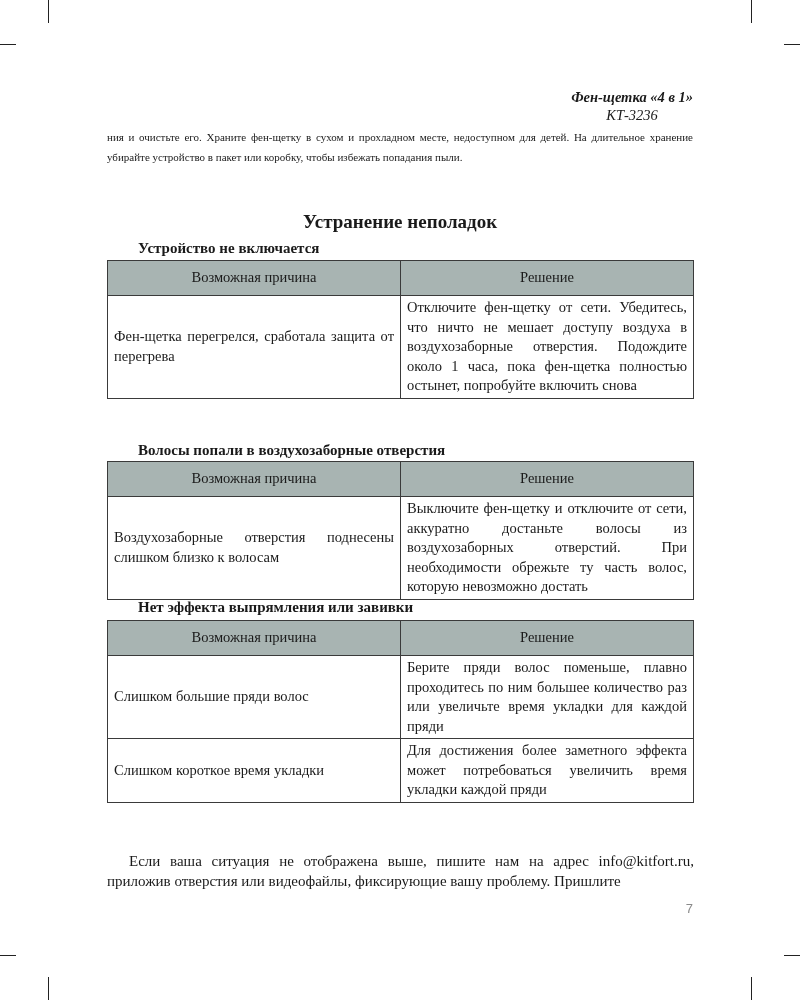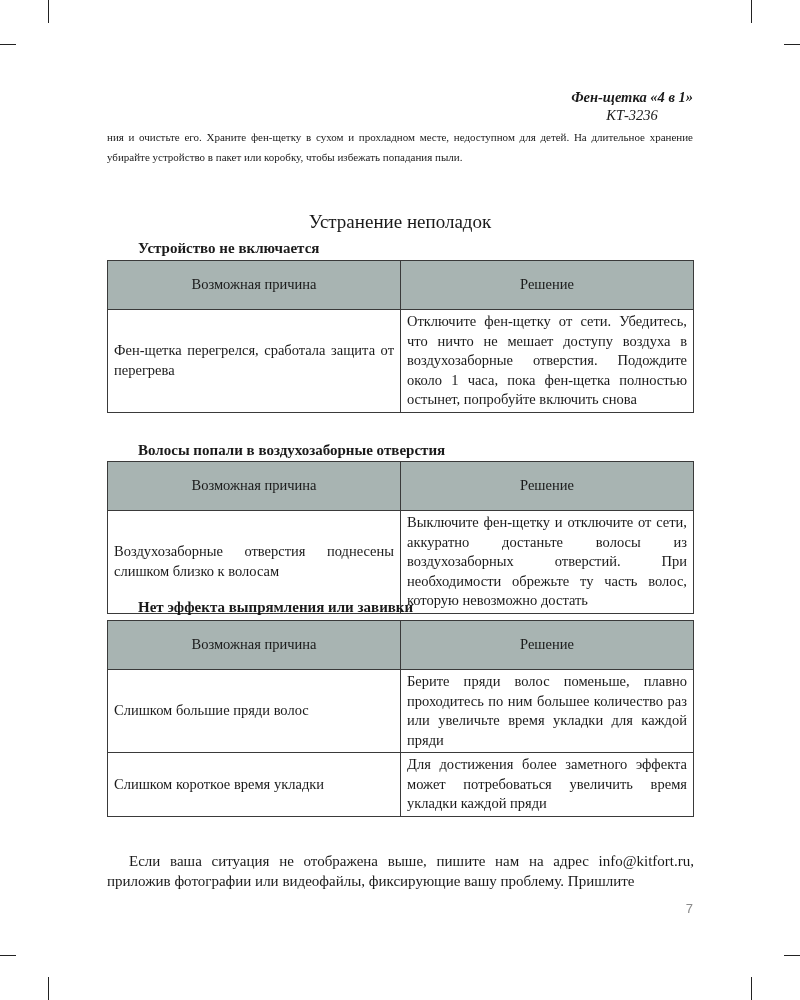--- a/index.html
+++ b/index.html
@@ -4,25 +4,25 @@
   <style>
     html, body { margin: 0; padding: 0; background: #ffffff; }
     body { width: 800px; height: 1000px; position: relative; overflow: hidden;
            font-family: "Liberation Serif", "DejaVu Serif", serif; color: #1a1a1a; }
     .crop { position: absolute; background: #222; }
     .crop.v { width: 1px; height: 23px; }
     .crop.h { width: 16px; height: 1px; }
     .header { position: absolute; right: 107px; top: 88px; text-align: center; font-size: 14.5px; line-height: 18px; font-style: italic; }
     .header .product { font-weight: bold; }
     .intro { position: absolute; left: 107px; top: 128px; width: 586px; font-size: 11px; line-height: 19.5px; text-align: justify; text-align-last: left; }
-    .section-title { position: absolute; left: 107px; width: 586px; top: 211px; text-align: center; font-weight: normal; font-size: 19px; }
+    .section-title { position: absolute; left: 107px; width: 586px; top: 211px; text-align: center; font-weight: bold; font-size: 19px; }
     .sub { position: absolute; left: 130px; font-weight: bold; font-size: 15px; margin-left: 8px; }
     table.tbl { position: absolute; left: 107px; width: 587px; border-collapse: collapse; font-size: 14.5px; line-height: 19.5px; }
     table.tbl th, table.tbl td { border: 1.5px solid #3a3a3a; vertical-align: middle; }
-    table.tbl th { background: #a8b4b2; font-weight: normal; text-align: center; height: 32px; padding: 8px; }
+    table.tbl th { background: #a8b4b2; font-weight: normal; text-align: center; height: 32px; padding: 1px; }
     table.tbl td { padding: 2px 6px; text-align: justify; }
     table.tbl td.cause { width: 280px; }
     .footer-text { position: absolute; left: 107px; top: 852px; width: 587px; font-size: 15px; line-height: 19.5px; text-align: justify; text-indent: 22px; }
     .page-num { position: absolute; right: 107px; top: 901px; font-family: "Liberation Sans", "DejaVu Sans", sans-serif; font-size: 13px; color: #8a8a8a; }
   </style>
 </head>
 <body>
 
 <div class="crop v" style="left:48px;top:0;"></div>
 <div class="crop v" style="left:751px;top:0;"></div>
@@ -81,15 +81,15 @@
     <td class="cause">Слишком большие пряди волос</td>
     <td>Берите пряди волос поменьше, плавно проходитесь по ним большее количество раз или увеличьте время укладки для каждой пряди</td>
   </tr>
   <tr>
     <td class="cause">Слишком короткое время укладки</td>
     <td>Для достижения более заметного эффекта может потребоваться увеличить время укладки каждой пряди</td>
   </tr>
 </tbody>
   </table>
 
-<div class="footer-text">Если ваша ситуация не отображена выше, пишите нам на адрес info@kitfort.ru, приложив фотографии или видеофайлы, фиксирующие вашу проблему. Пришлите</div>
+<div class="footer-text">Если ваша ситуация не отображена выше, пишите нам на адрес info@kitfort.ru, приложив отверстия или видеофайлы, фиксирующие вашу проблему. Пришлите</div>
 
 <div class="page-num">7</div>
 
 </body></html>

